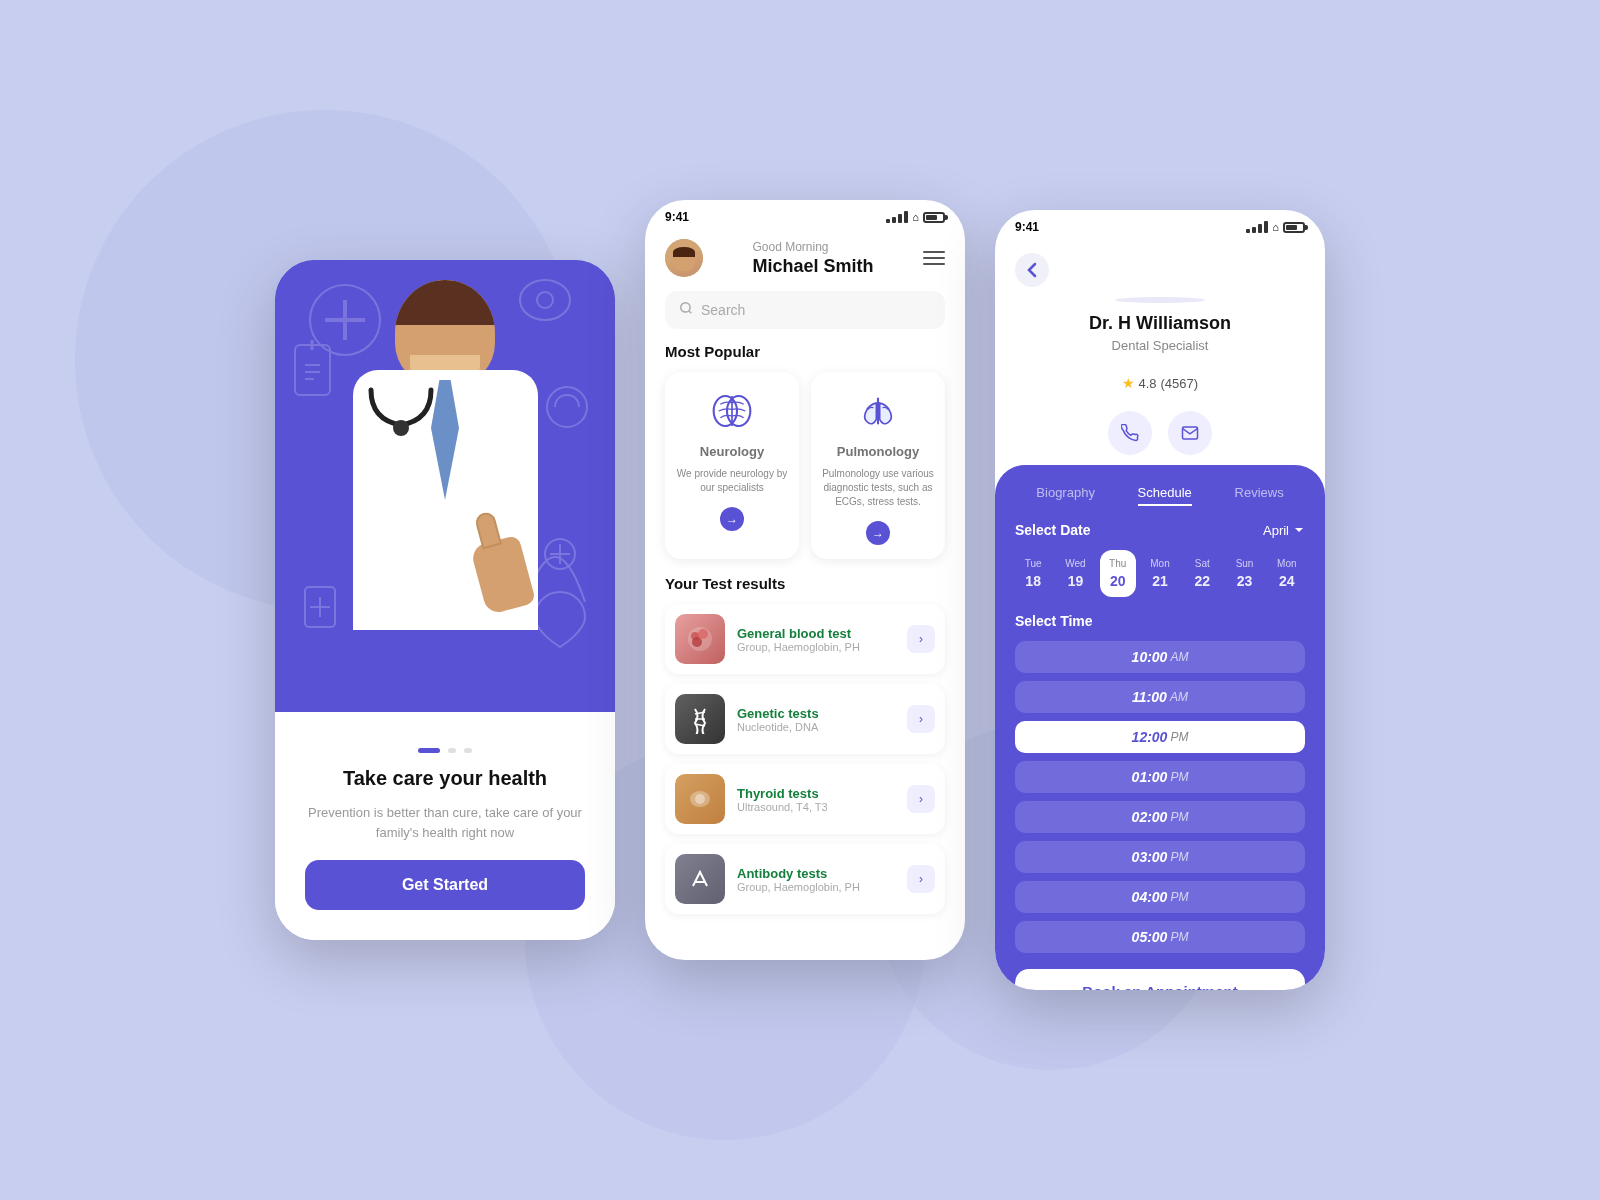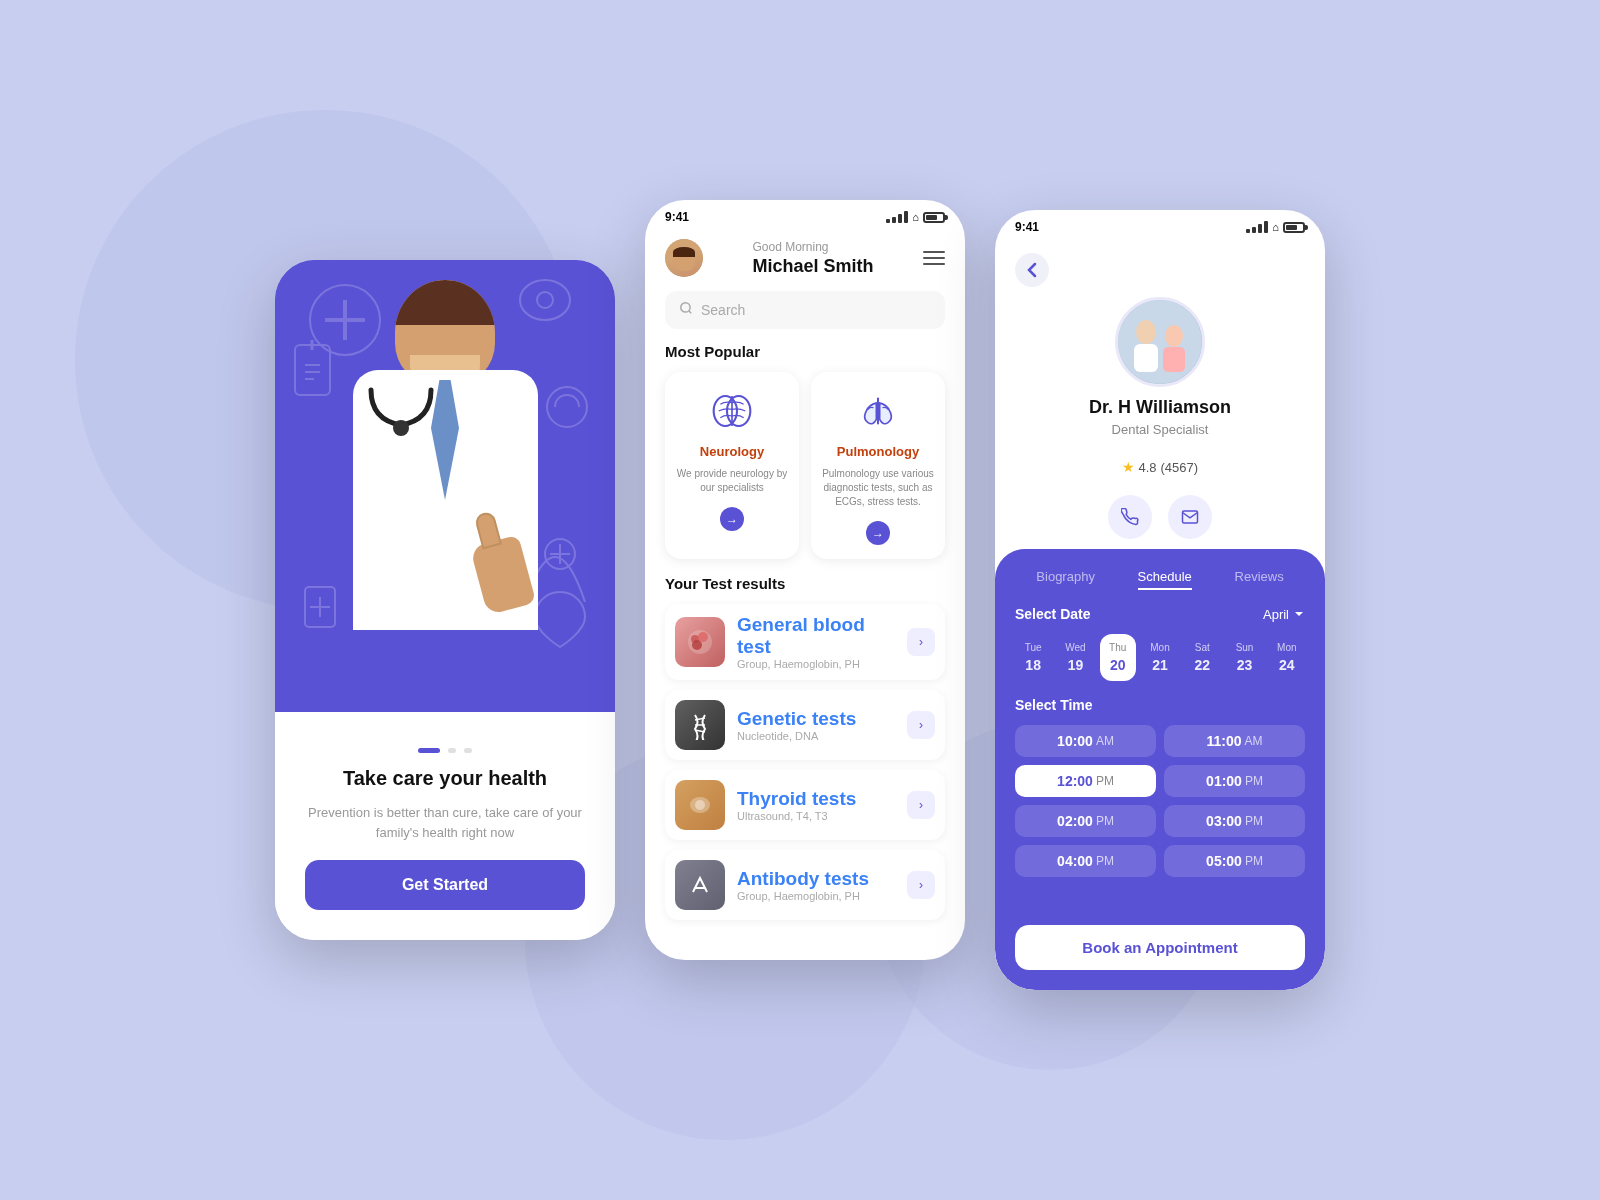--- a/index.html
+++ b/index.html
@@ -205,42 +205,42 @@
       background: #fff;
       border-radius: 16px;
       padding: 14px 10px;
       box-shadow: 0 2px 12px rgba(0,0,0,0.08);
       display: flex;
       flex-direction: column;
       align-items: center;
       gap: 8px;
     }
     .specialty-icon { width: 50px; height: 50px; }
-    .specialty-name { font-size: 13px; font-weight: 700; text-align: left; color: #c2410c; }
+    .specialty-name { font-size: 13px; font-weight: 700; text-align: left; color: #737373; }
     .specialty-desc { font-size: 10px; color: #888; text-align: center; line-height: 1.4; }
     .specialty-arrow { width: 24px; height: 24px; border-radius: 50%; background: #5a52d5; color: white; display: flex; align-items: center; justify-content: center; font-size: 12px; margin-top: 4px; }
 
     .test-list { display: flex; flex-direction: column; gap: 10px; }
     .test-item {
       display: flex;
       align-items: center;
       gap: 12px;
       background: #fff;
       border-radius: 14px;
       padding: 10px;
       box-shadow: 0 2px 8px rgba(0,0,0,0.06);
     }
     .test-thumb {
       width: 50px;
       height: 50px;
       border-radius: 10px;
       flex-shrink: 0;
     }
     .test-info { flex: 1; }
-    .test-name { font-size: 19px; font-weight: 600; color: #3b82f6; }
+    .test-name { font-size: 13px; font-weight: 600; color: #15803d; }
     .test-sub { font-size: 11px; color: #aaa; }
     .test-arrow {
       width: 28px; height: 28px;
       background: #eeeeff;
       border-radius: 8px;
       display: flex; align-items: center; justify-content: center;
       font-size: 12px;
       color: #5a52d5;
     }
 
@@ -337,21 +337,21 @@
       gap: 4px;
       padding: 8px 4px;
       border-radius: 12px;
       cursor: pointer;
     }
     .date-active { background: #ffffff; }
     .date-day { font-size: 10px; color: rgba(255,255,255,0.7); }
     .date-num { font-size: 14px; font-weight: 700; color: rgba(255,255,255,0.9); }
     .date-active .date-day { color: #888; }
     .date-active .date-num { color: #5a52d5; }
-    .time-grid { display: grid; grid-template-columns: 1fr 1fr; gap: 8px; margin-bottom: 16px; }
+    .time-grid { display: grid; grid-template-columns: 1fr; gap: 8px; margin-bottom: 16px; font-style: italic; }
     .time-item {
       background: rgba(255,255,255,0.15);
       border-radius: 10px;
       padding: 8px;
       display: flex;
       align-items: center;
       justify-content: center;
       gap: 3px;
       cursor: pointer;
     }

